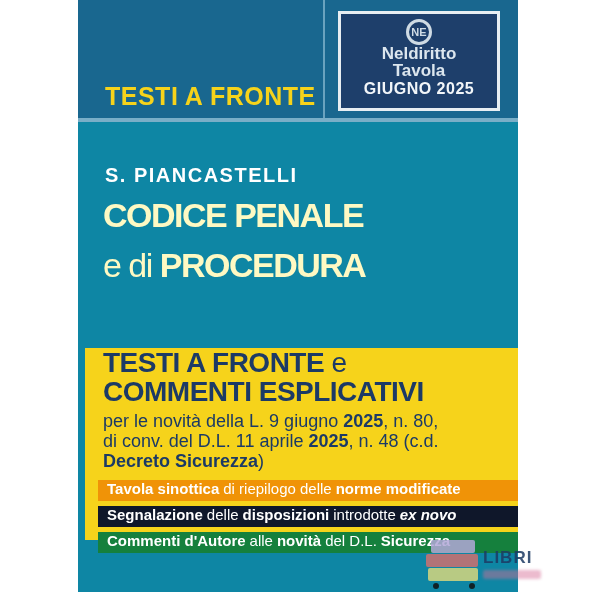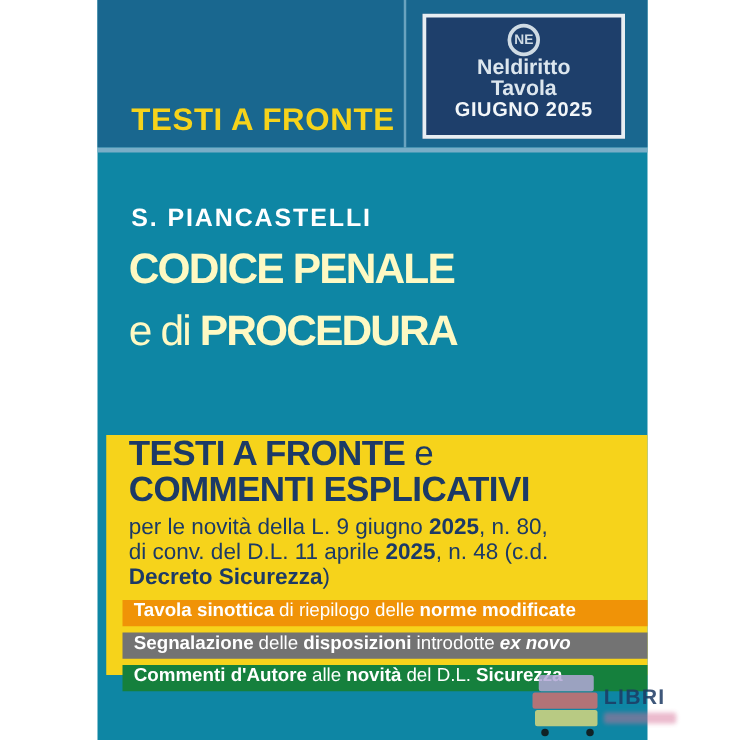--- a/index.html
+++ b/index.html
@@ -44,21 +44,21 @@
   .ph .reg { font-weight:400; }
   .pbody { margin-top:5px; color:#1c3a66; font-size:18px; line-height:20px;
            font-weight:500; white-space:pre-line; }
   .pbody span[data-b] { font-weight:800; }
 
   .bars { position:absolute; left:13px; right:0; top:132px; }
   .bar { position:relative; height:21px; margin-bottom:5px; padding-left:9px;
          display:flex; align-items:flex-start; color:#ffffff; font-size:15px;
          white-space:nowrap; overflow:hidden; }
   .bar-orange { background:#f09307; }
-  .bar-green  { background:#737373; }
+  .bar-green  { background:#0f172a; }
   .bar-navy   { background:#15803d; }
   .bar span { margin-right:4px; }
 
   
   .wm { position:absolute; left:347px; top:538px; width:130px; height:55px;
         opacity:.85; }
   .cart-layer { position:absolute; border-radius:2px; }
   .cl1 { left:6px;  top:2px;  width:44px; height:13px; background:#b3a8d8; }
   .cl2 { left:1px;  top:16px; width:52px; height:13px; background:#cf7070; }
   .cl3 { left:3px;  top:30px; width:50px; height:13px; background:#d6d67e; }

